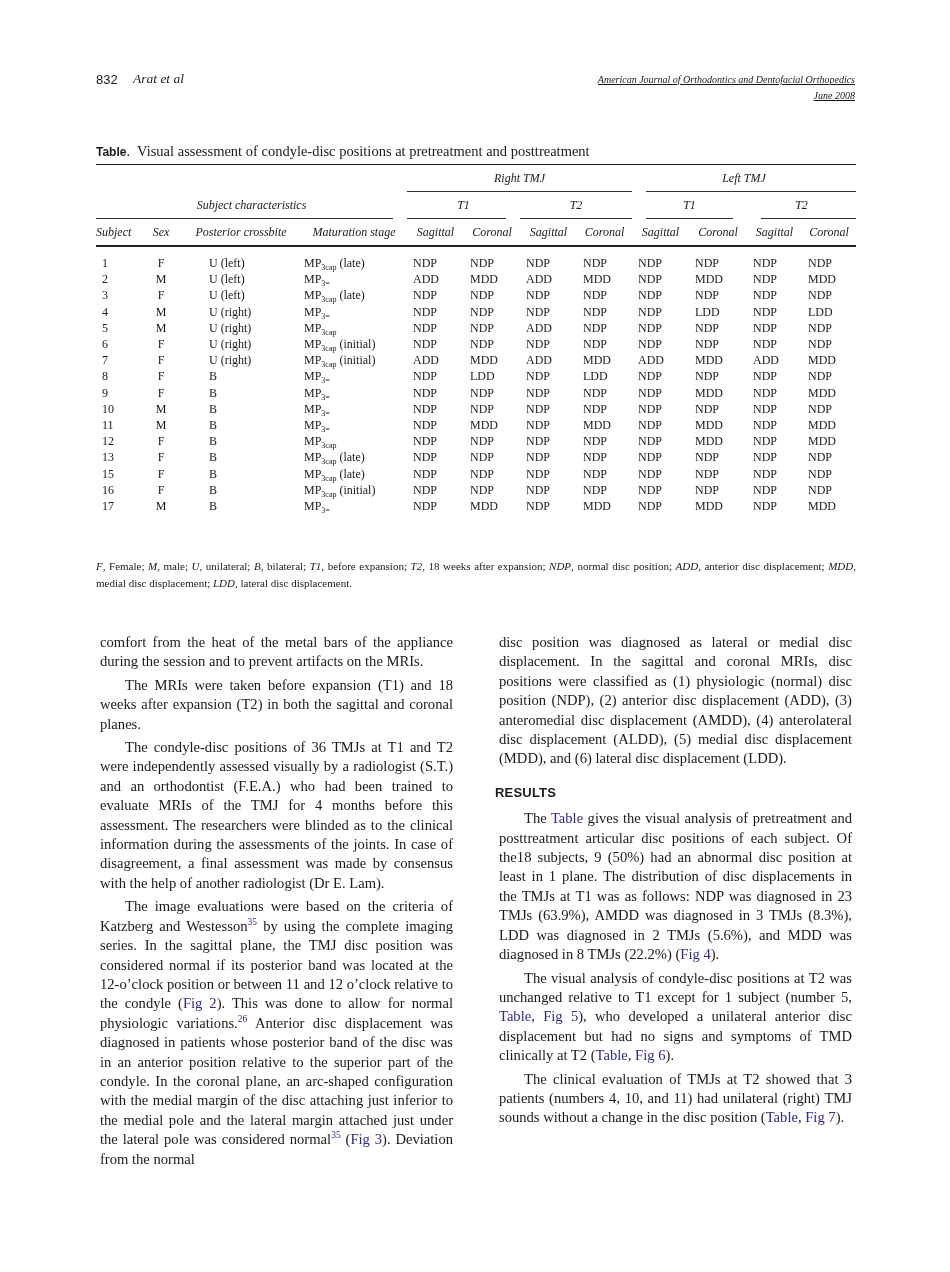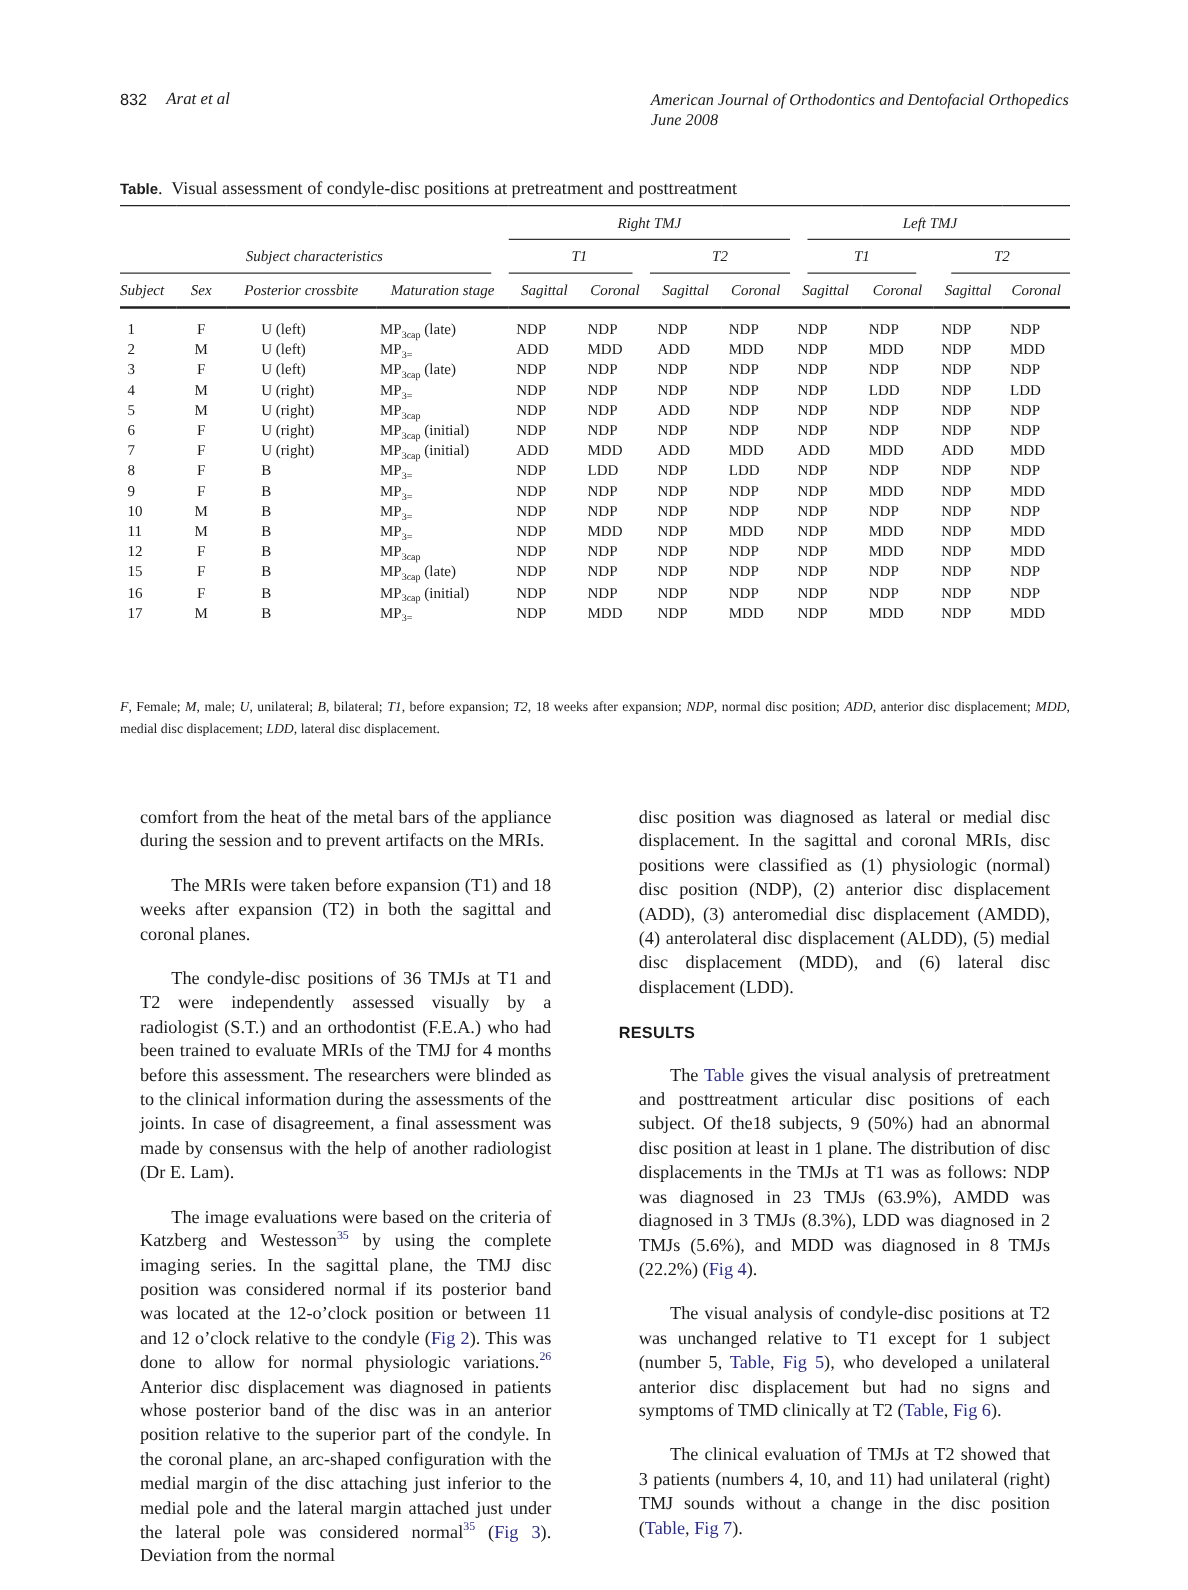--- a/index.html
+++ b/index.html
@@ -1,21 +1,21 @@
 <!DOCTYPE html>
 <html><head>
 <meta charset="utf-8">
 <style>
   html, body { margin: 0; padding: 0; background: #ffffff; }
   body { width: 950px; height: 1272px; position: relative; overflow: hidden; color: #1a1a1a; font-family: "Liberation Serif", serif; }
 
   .running-head { position: absolute; left: 96px; right: 95px; top: 70px; height: 40px; }
   .page-num { position: absolute; left: 0; top: 2px; font-family: "Liberation Sans", sans-serif; font-weight: normal; font-size: 13px; }
   .authors { position: absolute; left: 37px; top: 1px; font-style: italic; font-size: 13.5px; }
-  .journal { position: absolute; right: 0; top: 2px; font-style: italic; font-size: 13px; line-height: 16px; }
+  .journal { position: absolute; right: 0; top: 2px; font-style: italic; font-size: 10px; text-align: right; line-height: 16px; text-decoration: underline; }
 
   .table-caption { position: absolute; left: 96px; top: 143px; font-size: 14.5px; }
   .table-caption .lab { font-family: "Liberation Sans", sans-serif; font-weight: bold; font-size: 12px; }
 
   .data-table { position: absolute; left: 96px; top: 164px; width: 760px; border-collapse: collapse; font-size: 12px; }
   .data-table th { font-weight: normal; font-style: italic; padding: 0; height: 27px; vertical-align: middle; white-space: nowrap; }
   .data-table td { padding: 0; height: 16.2px; line-height: 16px; white-space: nowrap; }
   .topline { border-top: 1.3px solid #222; }
   .uline { position: relative; }
   .uline::after { content: ""; position: absolute; left: 0; right: 0; bottom: 0; border-bottom: 1px solid #333; }
@@ -27,21 +27,21 @@
   .c { text-align: center; }
   .l { text-align: left; }
   sub { font-size: 8px; vertical-align: -3px; line-height: 0; }
 
   .footnote { position: absolute; left: 96px; top: 558px; width: 760px; font-size: 11px; line-height: 17px; text-align: justify; }
   .footnote i { font-style: italic; }
 
   .col { position: absolute; top: 629px; width: 361px; font-size: 14.6px; line-height: 19.4px; text-align: justify; }
   .col-left { left: 96px; }
   .col-right { left: 495px; }
-  .col p { margin: 16px; }
+  .col p { margin: 4px; }
   .col p.ind { text-indent: 25px; }
   .col .link { color: #2a2a8a; }
   .col sup { font-size: 9.5px; line-height: 0; vertical-align: 6px; }
   .section-head { font-family: "Liberation Sans", sans-serif; font-weight: bold; font-size: 13px; margin: 14px 0 7px 0 !important; letter-spacing: 0.2px; }
 </style>
 </head>
 <body>
 
 <div class="running-head">
   <span class="page-num">832</span>
@@ -265,20 +265,34 @@
         <td class="l" style="padding-left: 6px;">NDP</td>
         <td class="l" style="padding-left: 6px;">NDP</td>
         <td class="l" style="padding-left: 6px;">NDP</td>
         <td class="l" style="padding-left: 6px;">NDP</td>
         <td class="l" style="padding-left: 6px;">NDP</td>
         <td class="l" style="padding-left: 6px;">MDD</td>
         <td class="l" style="padding-left: 6px;">NDP</td>
         <td class="l" style="padding-left: 6px;">MDD</td>
       </tr>
       <tr>
+        <td class="c" style="text-align: left; padding-left: 6px;">13</td>
+        <td class="c">F</td>
+        <td class="l" style="padding-left: 28px;">B</td>
+        <td class="l" style="padding-left: 3px;"><span>MP</span><sub>3cap</sub><span> (late)</span></td>
+        <td class="l" style="padding-left: 6px;">NDP</td>
+        <td class="l" style="padding-left: 6px;">NDP</td>
+        <td class="l" style="padding-left: 6px;">NDP</td>
+        <td class="l" style="padding-left: 6px;">NDP</td>
+        <td class="l" style="padding-left: 6px;">NDP</td>
+        <td class="l" style="padding-left: 6px;">NDP</td>
+        <td class="l" style="padding-left: 6px;">NDP</td>
+        <td class="l" style="padding-left: 6px;">NDP</td>
+      </tr>
+      <tr>
         <td class="c" style="text-align: left; padding-left: 6px;">15</td>
         <td class="c">F</td>
         <td class="l" style="padding-left: 28px;">B</td>
         <td class="l" style="padding-left: 3px;"><span>MP</span><sub>3cap</sub><span> (late)</span></td>
         <td class="l" style="padding-left: 6px;">NDP</td>
         <td class="l" style="padding-left: 6px;">NDP</td>
         <td class="l" style="padding-left: 6px;">NDP</td>
         <td class="l" style="padding-left: 6px;">NDP</td>
         <td class="l" style="padding-left: 6px;">NDP</td>
         <td class="l" style="padding-left: 6px;">NDP</td>

